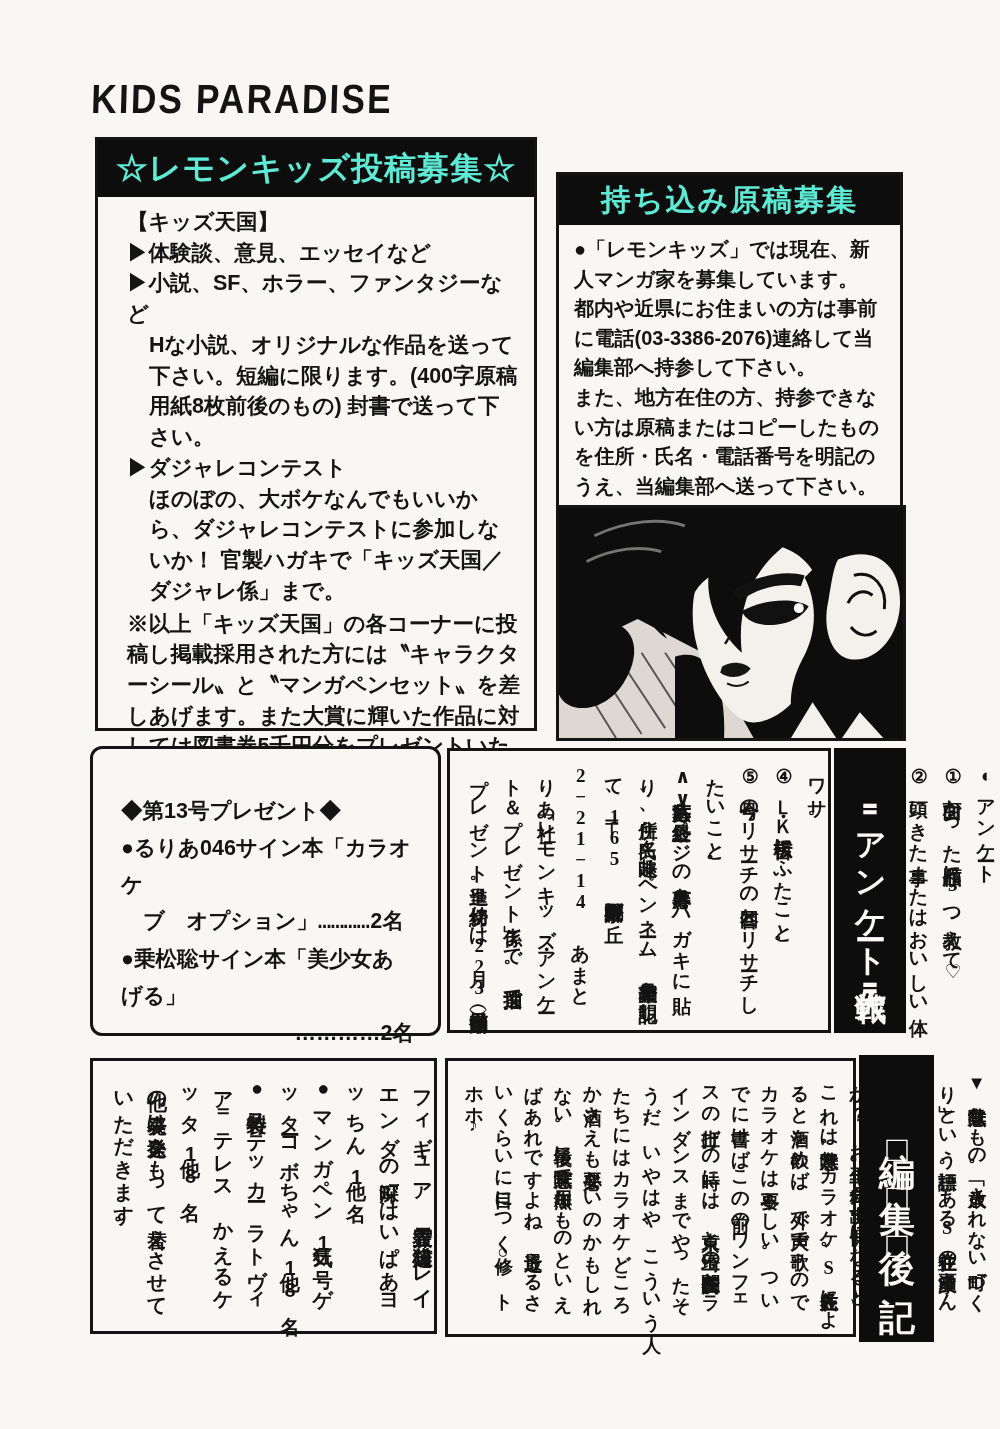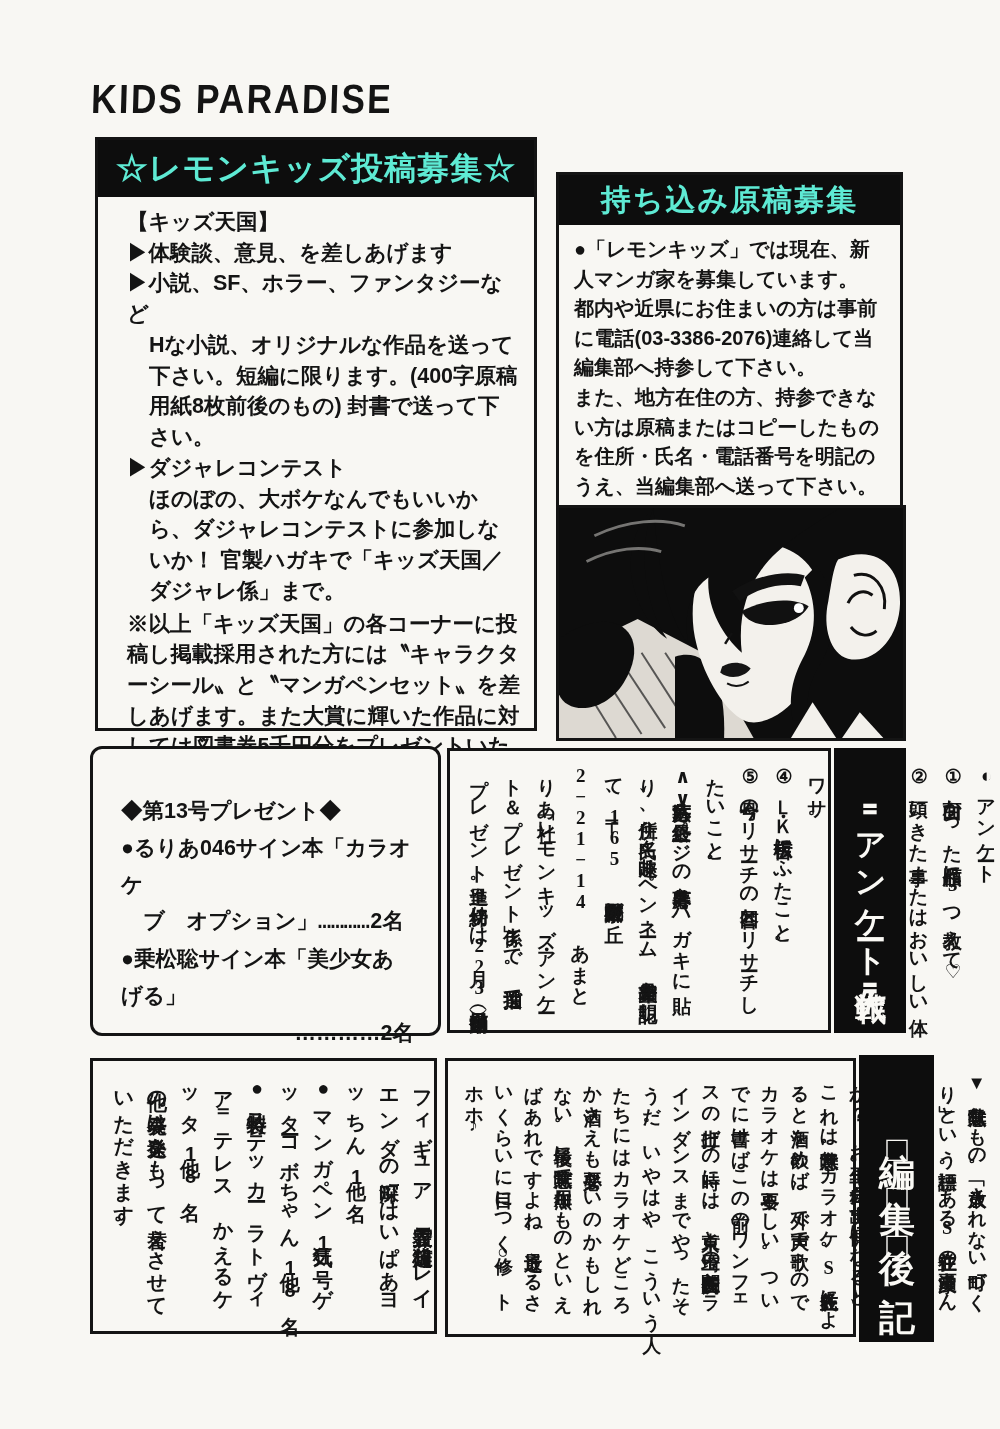--- a/index.html
+++ b/index.html
@@ -64,21 +64,21 @@
 <body>
 
 <div class="page">
 
   <div class="logo">KIDS PARADISE</div>
 
   <div class="box boxA">
     <div class="bar">☆レモンキッズ投稿募集☆</div>
     <div class="boxA-body">
       <div>【キッズ天国】</div>
-      <div>▶体験談、意見、を差しあげます</div>
+      <div>▶体験談、意見、エッセイなど</div>
       <div>▶小説、SF、ホラー、ファンタジーなど</div>
       <div class="item-body">Hな小説、オリジナルな作品を送って下さい。短編に限ります。(400字原稿用紙8枚前後のもの) 封書で送って下さい。</div>
       <div>▶ダジャレコンテスト</div>
       <div class="item-body">ほのぼの、大ボケなんでもいいから、ダジャレコンテストに参加しないか！ 官製ハガキで「キッズ天国／ダジャレ係」まで。</div>
       <div class="noteA">※以上「キッズ天国」の各コーナーに投稿し掲載採用された方には〝キャラクターシール〟と〝マンガペンセット〟を差しあげます。また大賞に輝いた作品に対しては図書券5千円分をプレゼントいたします。</div>
     </div>
   </div>
 
   <div class="box boxB">
     <div class="bar">持ち込み原稿募集</div>

